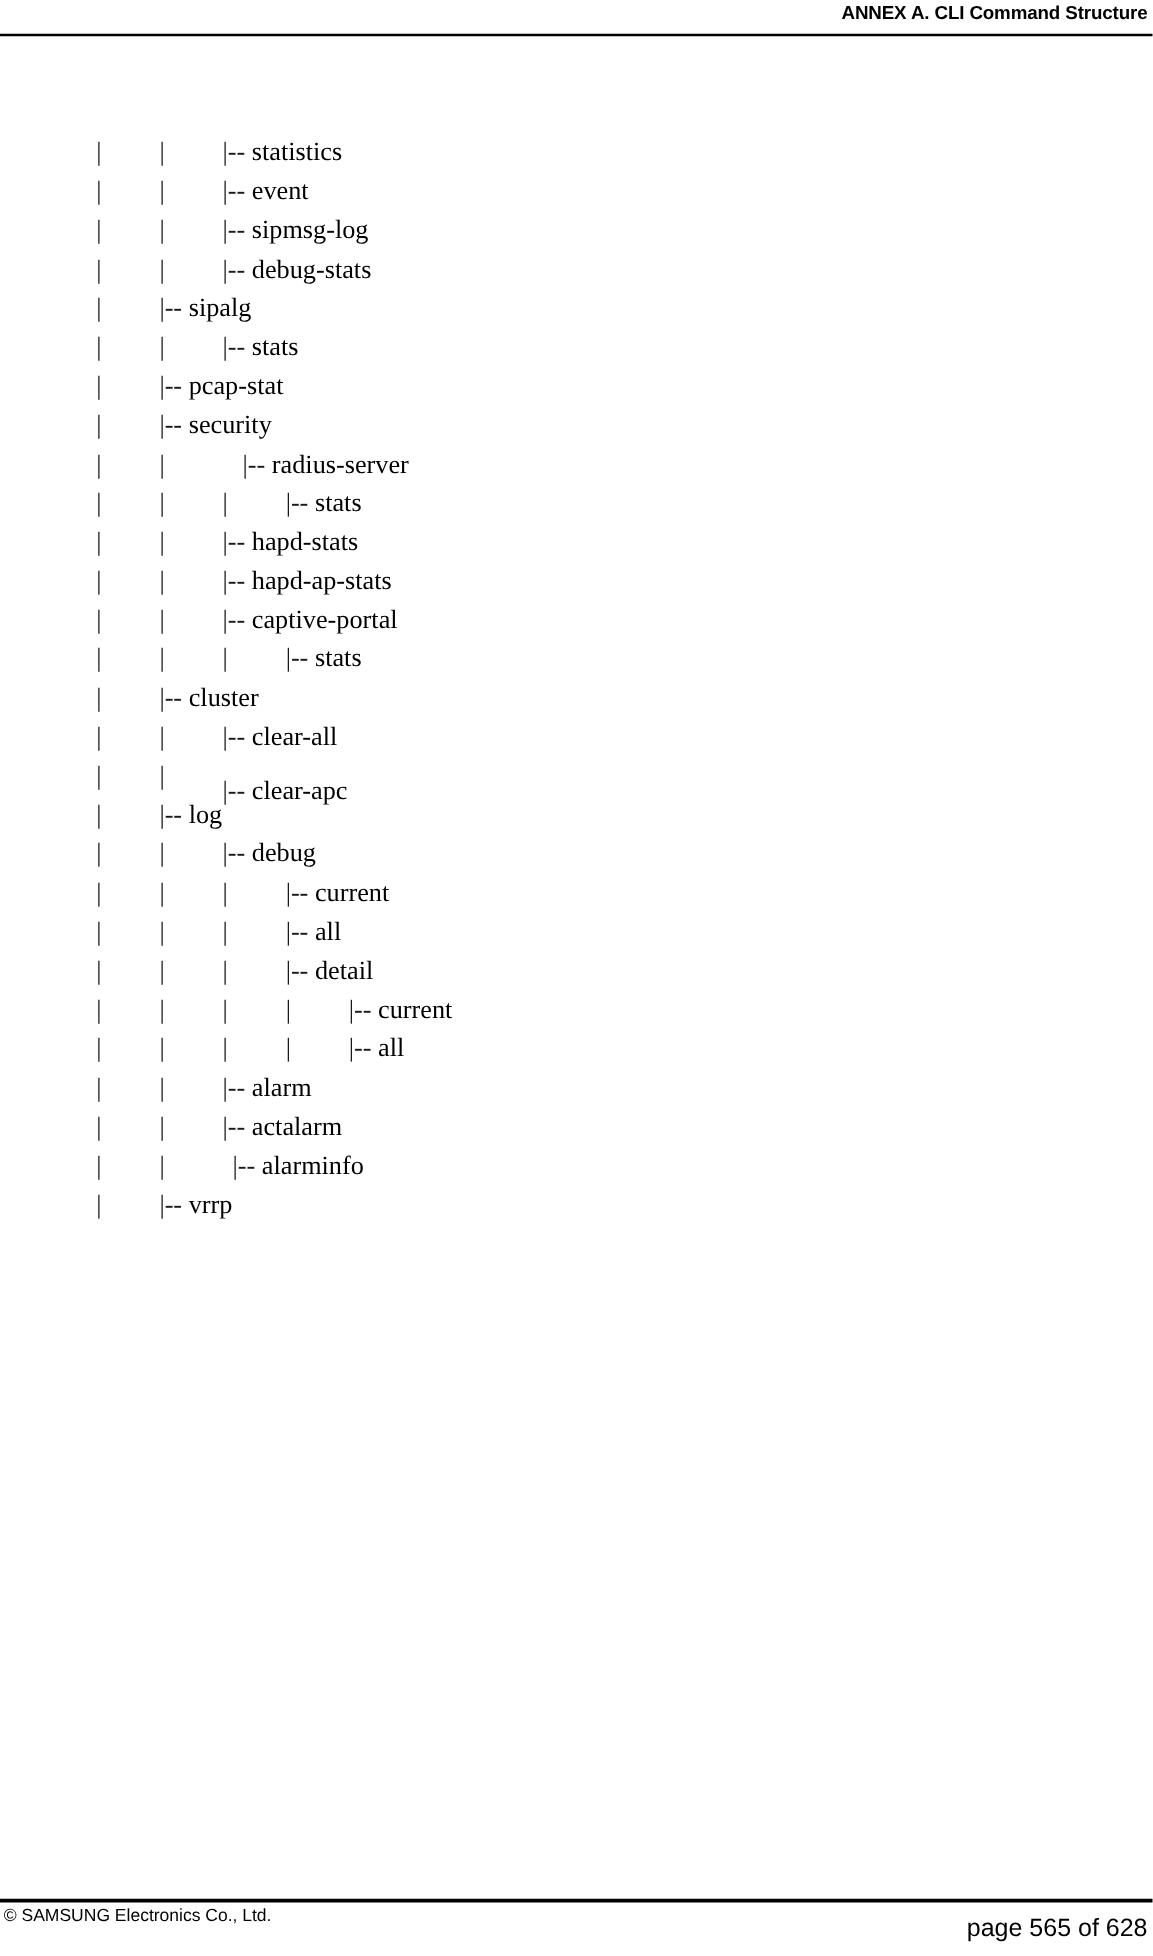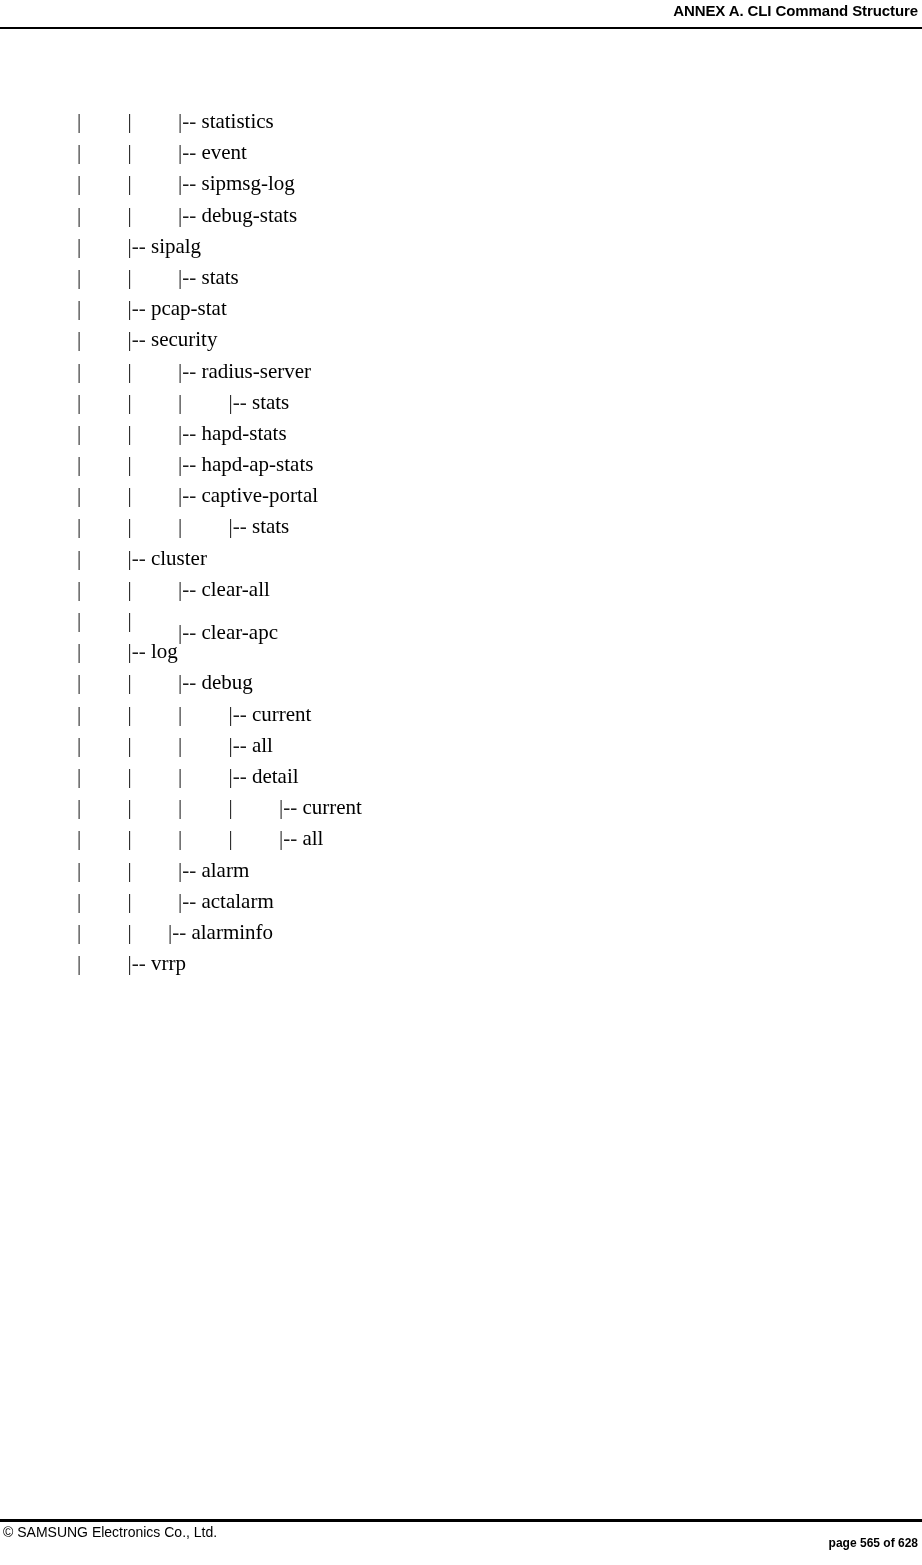--- a/index.html
+++ b/index.html
@@ -105,22 +105,22 @@
     font-size: 14px;
     font-weight: normal;
     line-height: 18px;
     white-space: nowrap;
   }
   .footer-right {
     position: absolute;
     right: 4px;
     top: 15px;
     font-family: "Liberation Sans", "DejaVu Sans", sans-serif;
-    font-size: 12px;
-    font-weight: bold;
+    font-size: 20px;
+    font-weight: normal;
     line-height: 18px;
     white-space: nowrap;
   }
 </style>
 </head>
 <body>
 
 <div class="page-header">
   <div class="page-header-title">ANNEX A. CLI Command Structure</div>
   <div class="header-rule"></div>
@@ -128,39 +128,39 @@
 
 <div class="tree-body">
     <div class="tree-line"><span class="guide" style="left: 77px;">|</span><span class="guide" style="left: 127.5px;">|</span><span class="node" style="left: 178px;"><span class="branch">|-- </span><span class="label">statistics</span></span></div>
     <div class="tree-line"><span class="guide" style="left: 77px;">|</span><span class="guide" style="left: 127.5px;">|</span><span class="node" style="left: 178px;"><span class="branch">|-- </span><span class="label">event</span></span></div>
     <div class="tree-line"><span class="guide" style="left: 77px;">|</span><span class="guide" style="left: 127.5px;">|</span><span class="node" style="left: 178px;"><span class="branch">|-- </span><span class="label">sipmsg-log</span></span></div>
     <div class="tree-line"><span class="guide" style="left: 77px;">|</span><span class="guide" style="left: 127.5px;">|</span><span class="node" style="left: 178px;"><span class="branch">|-- </span><span class="label">debug-stats</span></span></div>
     <div class="tree-line"><span class="guide" style="left: 77px;">|</span><span class="node" style="left: 127.5px;"><span class="branch">|-- </span><span class="label">sipalg</span></span></div>
     <div class="tree-line"><span class="guide" style="left: 77px;">|</span><span class="guide" style="left: 127.5px;">|</span><span class="node" style="left: 178px;"><span class="branch">|-- </span><span class="label">stats</span></span></div>
     <div class="tree-line"><span class="guide" style="left: 77px;">|</span><span class="node" style="left: 127.5px;"><span class="branch">|-- </span><span class="label">pcap-stat</span></span></div>
     <div class="tree-line"><span class="guide" style="left: 77px;">|</span><span class="node" style="left: 127.5px;"><span class="branch">|-- </span><span class="label">security</span></span></div>
-    <div class="tree-line"><span class="guide" style="left: 77px;">|</span><span class="guide" style="left: 127.5px;">|</span><span class="node" style="left: 178px;"><span class="branch">|-- </span><span class="label">radius-server</span></span></div>
+    <div class="tree-line"><span class="guide" style="left: 77px;">|</span><span class="guide" style="left: 127.5px;">|</span><span class="node" style="left: 194px;"><span class="branch">|-- </span><span class="label">radius-server</span></span></div>
     <div class="tree-line"><span class="guide" style="left: 77px;">|</span><span class="guide" style="left: 127.5px;">|</span><span class="guide" style="left: 178px;">|</span><span class="node" style="left: 228.5px;"><span class="branch">|-- </span><span class="label">stats</span></span></div>
     <div class="tree-line"><span class="guide" style="left: 77px;">|</span><span class="guide" style="left: 127.5px;">|</span><span class="node" style="left: 178px;"><span class="branch">|-- </span><span class="label">hapd-stats</span></span></div>
     <div class="tree-line"><span class="guide" style="left: 77px;">|</span><span class="guide" style="left: 127.5px;">|</span><span class="node" style="left: 178px;"><span class="branch">|-- </span><span class="label">hapd-ap-stats</span></span></div>
     <div class="tree-line"><span class="guide" style="left: 77px;">|</span><span class="guide" style="left: 127.5px;">|</span><span class="node" style="left: 178px;"><span class="branch">|-- </span><span class="label">captive-portal</span></span></div>
     <div class="tree-line"><span class="guide" style="left: 77px;">|</span><span class="guide" style="left: 127.5px;">|</span><span class="guide" style="left: 178px;">|</span><span class="node" style="left: 228.5px;"><span class="branch">|-- </span><span class="label">stats</span></span></div>
     <div class="tree-line"><span class="guide" style="left: 77px;">|</span><span class="node" style="left: 127.5px; text-align: right;"><span class="branch">|-- </span><span class="label">cluster</span></span></div>
     <div class="tree-line"><span class="guide" style="left: 77px;">|</span><span class="guide" style="left: 127.5px;">|</span><span class="node" style="left: 178px;"><span class="branch">|-- </span><span class="label">clear-all</span></span></div>
     <div class="tree-line"><span class="guide" style="left: 77px;">|</span><span class="guide" style="left: 127.5px;">|</span><span class="node" style="left: 178px; margin-top: 12px;"><span class="branch">|-- </span><span class="label">clear-apc</span></span></div>
     <div class="tree-line"><span class="guide" style="left: 77px;">|</span><span class="node" style="left: 127.5px;"><span class="branch">|-- </span><span class="label">log</span></span></div>
     <div class="tree-line"><span class="guide" style="left: 77px;">|</span><span class="guide" style="left: 127.5px;">|</span><span class="node" style="left: 178px;"><span class="branch">|-- </span><span class="label">debug</span></span></div>
     <div class="tree-line"><span class="guide" style="left: 77px;">|</span><span class="guide" style="left: 127.5px;">|</span><span class="guide" style="left: 178px;">|</span><span class="node" style="left: 228.5px;"><span class="branch">|-- </span><span class="label">current</span></span></div>
     <div class="tree-line"><span class="guide" style="left: 77px;">|</span><span class="guide" style="left: 127.5px;">|</span><span class="guide" style="left: 178px;">|</span><span class="node" style="left: 228.5px;"><span class="branch">|-- </span><span class="label">all</span></span></div>
     <div class="tree-line"><span class="guide" style="left: 77px;">|</span><span class="guide" style="left: 127.5px;">|</span><span class="guide" style="left: 178px;">|</span><span class="node" style="left: 228.5px;"><span class="branch">|-- </span><span class="label">detail</span></span></div>
     <div class="tree-line"><span class="guide" style="left: 77px;">|</span><span class="guide" style="left: 127.5px;">|</span><span class="guide" style="left: 178px;">|</span><span class="guide" style="left: 228.5px;">|</span><span class="node" style="left: 279px;"><span class="branch">|-- </span><span class="label">current</span></span></div>
     <div class="tree-line"><span class="guide" style="left: 77px;">|</span><span class="guide" style="left: 127.5px;">|</span><span class="guide" style="left: 178px;">|</span><span class="guide" style="left: 228.5px;">|</span><span class="node" style="left: 279px;"><span class="branch">|-- </span><span class="label">all</span></span></div>
     <div class="tree-line"><span class="guide" style="left: 77px;">|</span><span class="guide" style="left: 127.5px;">|</span><span class="node" style="left: 178px;"><span class="branch">|-- </span><span class="label">alarm</span></span></div>
     <div class="tree-line"><span class="guide" style="left: 77px;">|</span><span class="guide" style="left: 127.5px;">|</span><span class="node" style="left: 178px;"><span class="branch">|-- </span><span class="label">actalarm</span></span></div>
-    <div class="tree-line"><span class="guide" style="left: 77px;">|</span><span class="guide" style="left: 127.5px;">|</span><span class="node" style="left: 168px;"><span class="branch">|-- </span><span class="label">alarminfo</span></span></div>
+    <div class="tree-line"><span class="guide" style="left: 77px;">|</span><span class="guide" style="left: 127.5px;">|</span><span class="node" style="left: 186px;"><span class="branch">|-- </span><span class="label">alarminfo</span></span></div>
     <div class="tree-line"><span class="guide" style="left: 77px;">|</span><span class="node" style="left: 127.5px;"><span class="branch">|-- </span><span class="label">vrrp</span></span></div>
   </div>
 
 <div class="page-footer">
   <div class="footer-rule"></div>
   <div class="footer-left">© SAMSUNG Electronics Co., Ltd.</div>
   <div class="footer-right">page 565 of 628</div>
 </div>
 
 </body></html>

